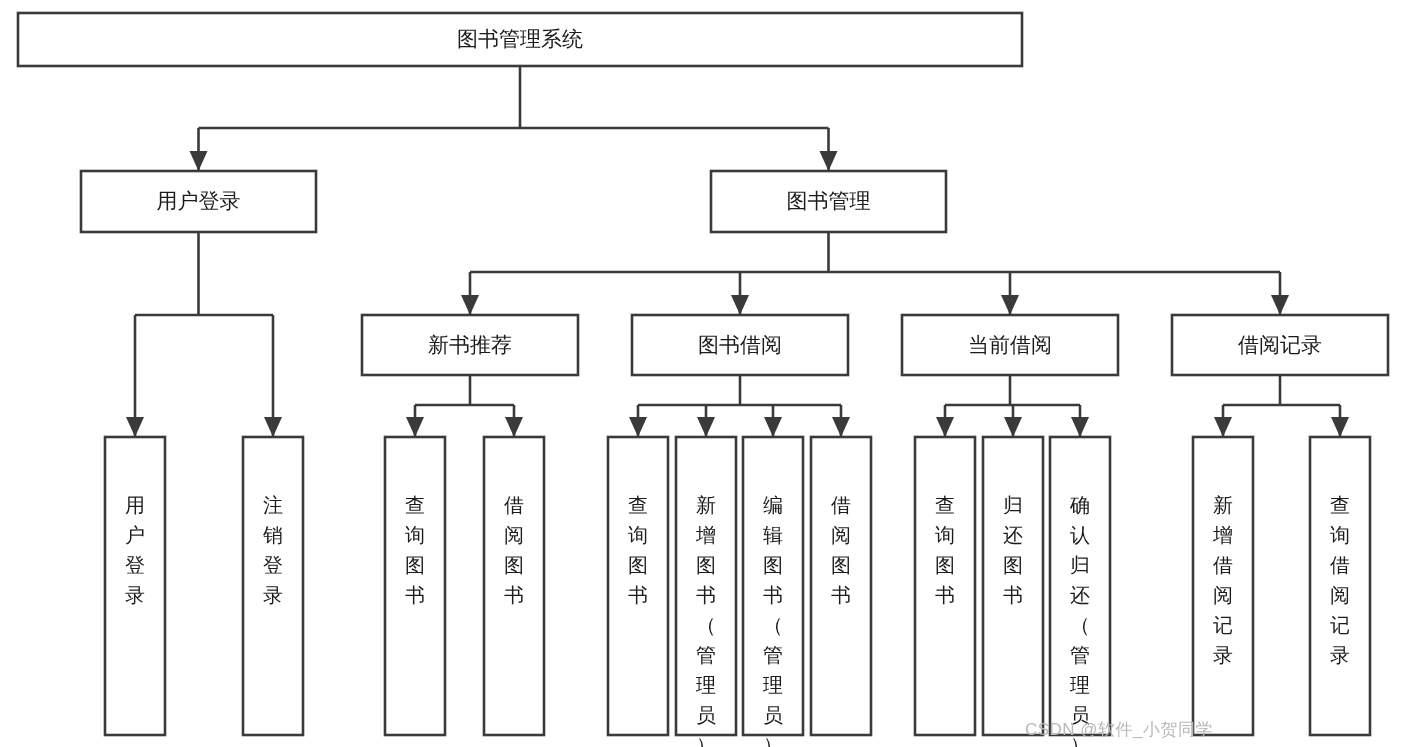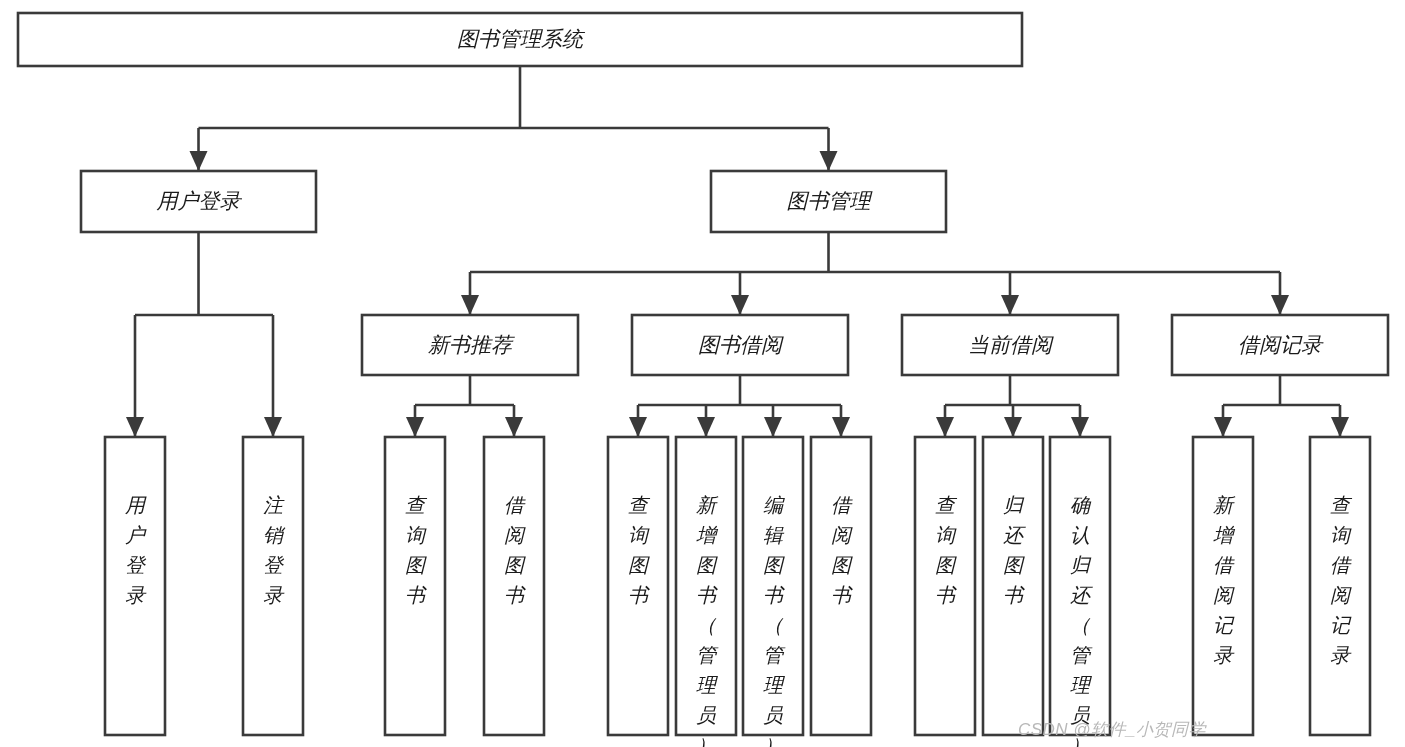--- a/index.html
+++ b/index.html
@@ -10,21 +10,20 @@
   body {
     width: 1405px;
     height: 747px;
     font-family: "Liberation Sans", "DejaVu Sans", sans-serif;
     overflow: hidden;
   }
   #diagram-root {
     position: relative;
     width: 1218px;
     height: 747px;
-    font-style: italic;
   }
   svg.flow {
     position: absolute;
     top: 0;
     left: 0;
     width: 1405px;
     height: 747px;
   }
   .node-box {
     fill: #ffffff;
@@ -49,21 +48,21 @@
     dominant-baseline: middle;
   }
   .node-label-vertical {
     font-family: "Liberation Sans", "DejaVu Sans", sans-serif;
     fill: #1b1b1b;
     font-size: 20px;
     text-anchor: middle;
   }
   .watermark {
     position: absolute;
-    right: 12px;
+    right: 5px;
     bottom: 6px;
     font-family: "Liberation Sans", "DejaVu Sans", sans-serif;
     font-size: 17px;
     color: #b8b8b8;
     white-space: nowrap;
     letter-spacing: 0.5px;
   }
 </style>
 </head>
 <body>

